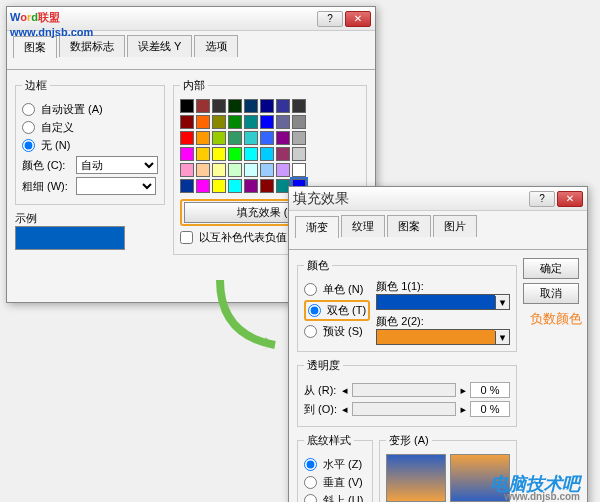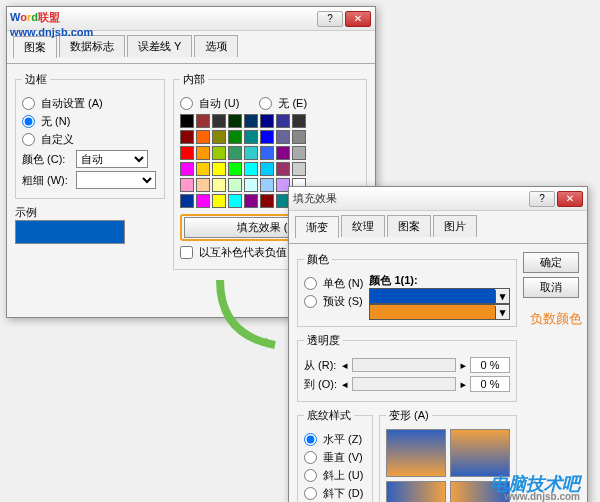--- a/index.html
+++ b/index.html
@@ -1,25 +1,25 @@
 <!DOCTYPE html>
 <html><head>
 <meta charset="utf-8">
 <style>
 * { box-sizing: border-box; margin: 0; padding: 0; font-family: "Microsoft YaHei", SimSun, sans-serif; font-size: 11px; }
 body { background: #f0f0f0; width: 600px; height: 502px; position: relative; overflow: hidden; }
 
 .dialog { position: absolute; background: #f4f4f4; border: 1px solid #888; box-shadow: 2px 2px 8px rgba(0,0,0,0.3); }
 .titlebar { height: 24px; background: linear-gradient(#fff,#e8e8e8); border-bottom: 1px solid #ccc; display: flex; align-items: center; padding: 0 4px; }
-.titlebar .title { flex: 1; font-size: 11px; color: #333; }
+.titlebar .title { flex: 1; font-size: 14px; color: #333; }
 .winbtns { display: flex; gap: 2px; }
 .winbtn { width: 26px; height: 16px; border: 1px solid #aaa; background: linear-gradient(#f8f8f8,#ddd); border-radius: 2px; display: flex; align-items: center; justify-content: center; font-size: 10px; cursor: pointer; }
 .winbtn.close { background: linear-gradient(#e27070,#c53030); color: #fff; border-color: #a02020; }
 
-.tabs { display: flex; padding: 4px 6px 6px; border-bottom: 1px solid #aaa; }
+.tabs { display: flex; padding: 4px 6px 12px; border-bottom: 1px solid #aaa; }
 .tab { padding: 3px 10px; border: 1px solid #aaa; border-bottom: none; background: #eee; margin-right: 2px; cursor: pointer; }
 .tab.active { background: #f4f4f4; position: relative; top: 1px; }
 
 .body { padding: 8px; }
 fieldset { border: 1px solid #ccc; padding: 6px; margin-bottom: 6px; }
 legend { font-size: 11px; padding: 0 3px; }
 .row { display: flex; align-items: center; gap: 4px; margin: 3px 0; }
 label { font-size: 11px; }
 input[type=radio], input[type=checkbox] { margin-right: 2px; }
 select { height: 18px; font-size: 11px; border: 1px solid #888; background: #fff; }
@@ -75,48 +75,42 @@
   </div>
   <div class="body" style="display:flex; gap:8px;">
     <div style="width:150px;">
       <fieldset>
         <legend>边框</legend>
         <div class="row">
             <input type="radio" name="b" style="">
             <label>自动设置 (A)</label>
           </div>
         <div class="row">
+            <input type="radio" name="b" style="">
+            <label>自定义</label>
+          </div>
+        <div class="row">
             <input type="radio" name="b" checked="" style="">
             <label>无 (N)</label>
           </div>
         <div class="row">
-            <input type="radio" name="b" style="">
-            <label>自定义</label>
-          </div>
-        <div class="row">
             <label style="width:50px">颜色 (C):</label>
-            <select style="width:72px"><option>自动</option></select>
+            <select style="width:82px"><option>自动</option></select>
           </div>
         <div class="row">
             <label style="width:50px">粗细 (W):</label>
             <select style="width:80px"></select>
           </div>
       </fieldset>
       <div style="margin-top:6px;"><label>示例</label></div>
       <div class="sample"></div>
     </div>
     <div style="flex:1;">
       <fieldset>
         <legend>内部</legend>
-        <div class="row">
-          <input type="radio" name="i" style="">
-            <label>自动 (U)</label>
-          <input type="radio" name="i" style="margin-left: 16px;">
-            <label>无 (E)</label>
-        </div>
         <div class="colorgrid" id="palette">
             <div class="swatch" style="background: rgb(0, 0, 0);"></div>
             <div class="swatch" style="background: rgb(153, 51, 51);"></div>
             <div class="swatch" style="background: rgb(51, 51, 51);"></div>
             <div class="swatch" style="background: rgb(0, 51, 0);"></div>
             <div class="swatch" style="background: rgb(0, 51, 102);"></div>
             <div class="swatch" style="background: rgb(0, 0, 136);"></div>
             <div class="swatch" style="background: rgb(51, 51, 153);"></div>
             <div class="swatch" style="background: rgb(51, 51, 51);"></div>
             <div class="swatch" style="background: rgb(136, 0, 0);"></div>
@@ -192,31 +186,36 @@
   <div class="body" style="display:flex; gap:6px;">
     <div style="flex:1;">
       <fieldset>
         <legend>颜色</legend>
         <div style="display:flex; gap:6px;">
           <div>
             <div class="row">
                 <input type="radio" name="c" style="">
                 <label>单色 (N)</label>
               </div>
+            <div class="row highlight">
+                <input type="radio" name="c" checked="" style="">
+                <label>双色 (T)</label>
+              </div>
             <div class="row">
                 <input type="radio" name="c" style="">
                 <label>预设 (S)</label>
               </div>
           </div>
-          <div style="flex:1;font-weight:bold;">
+          <div style="flex:1;">
             <label>颜色 1(1):</label>
             <div class="colorbar">
                 <div class="sq" style="background:#0050c0"></div>
                 <div class="arrow">▾</div>
               </div>
+            <label style="display:block;margin-top:4px;">颜色 2(2):</label>
             <div class="colorbar">
                 <div class="sq" style="background:#f09020"></div>
                 <div class="arrow">▾</div>
               </div>
           </div>
         </div>
       </fieldset>
       <fieldset>
         <legend>透明度</legend>
         <div class="row">

